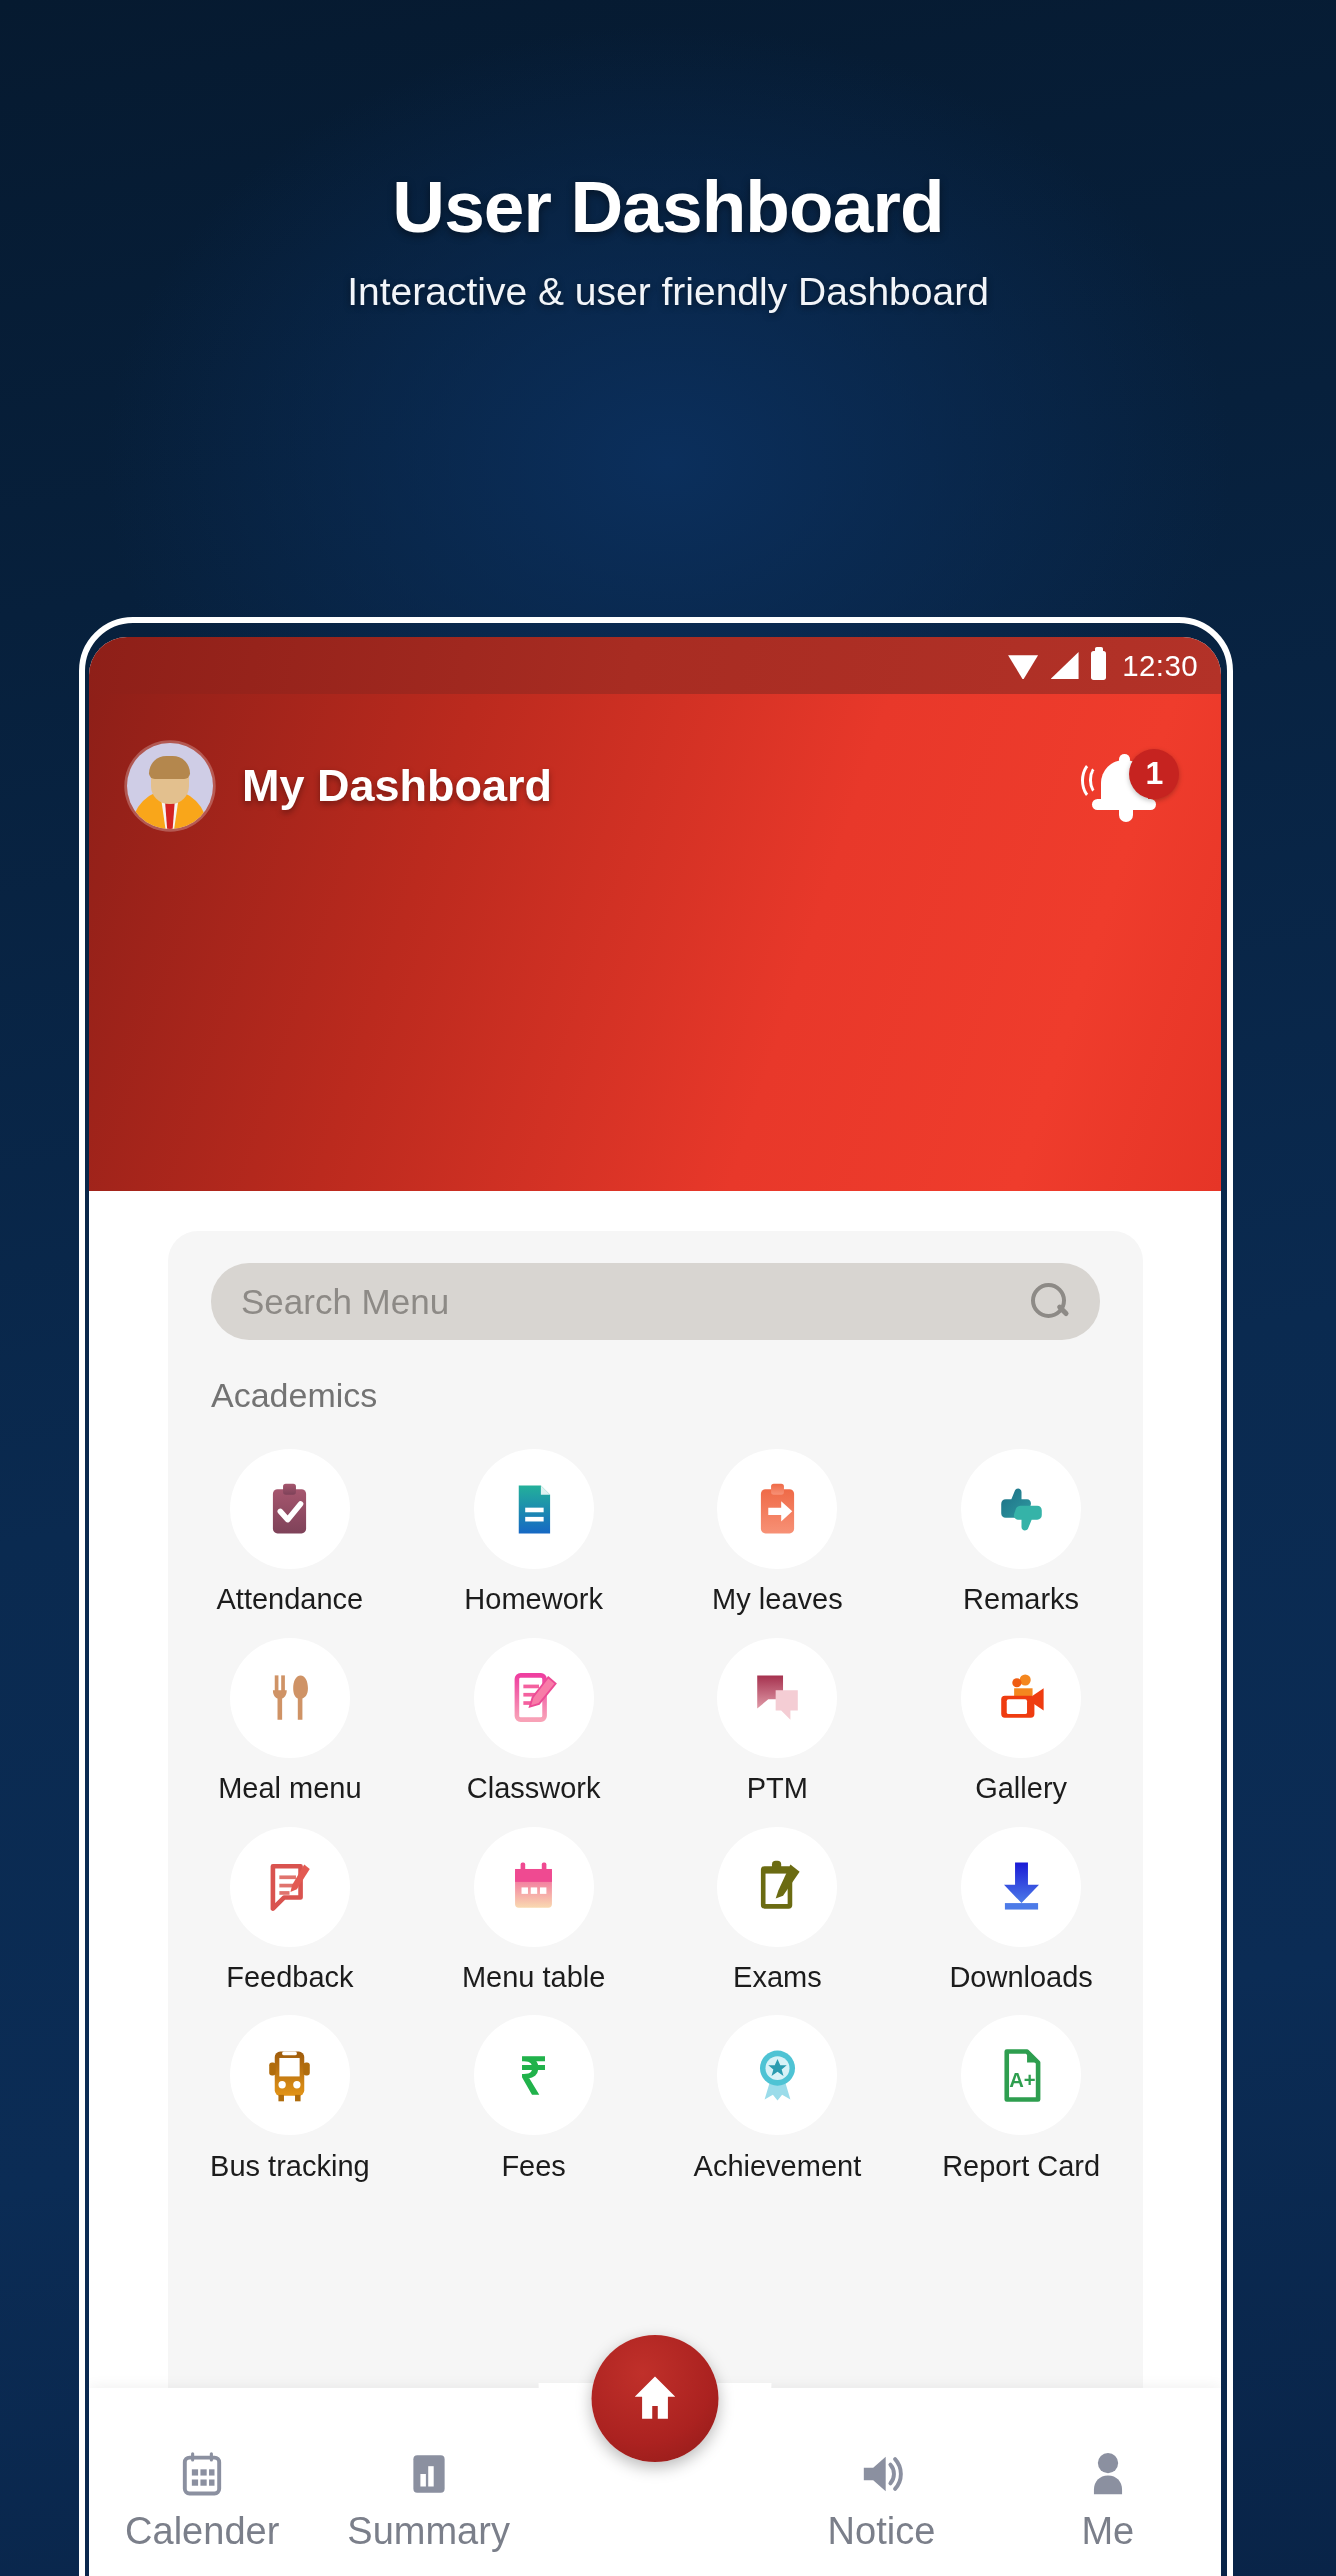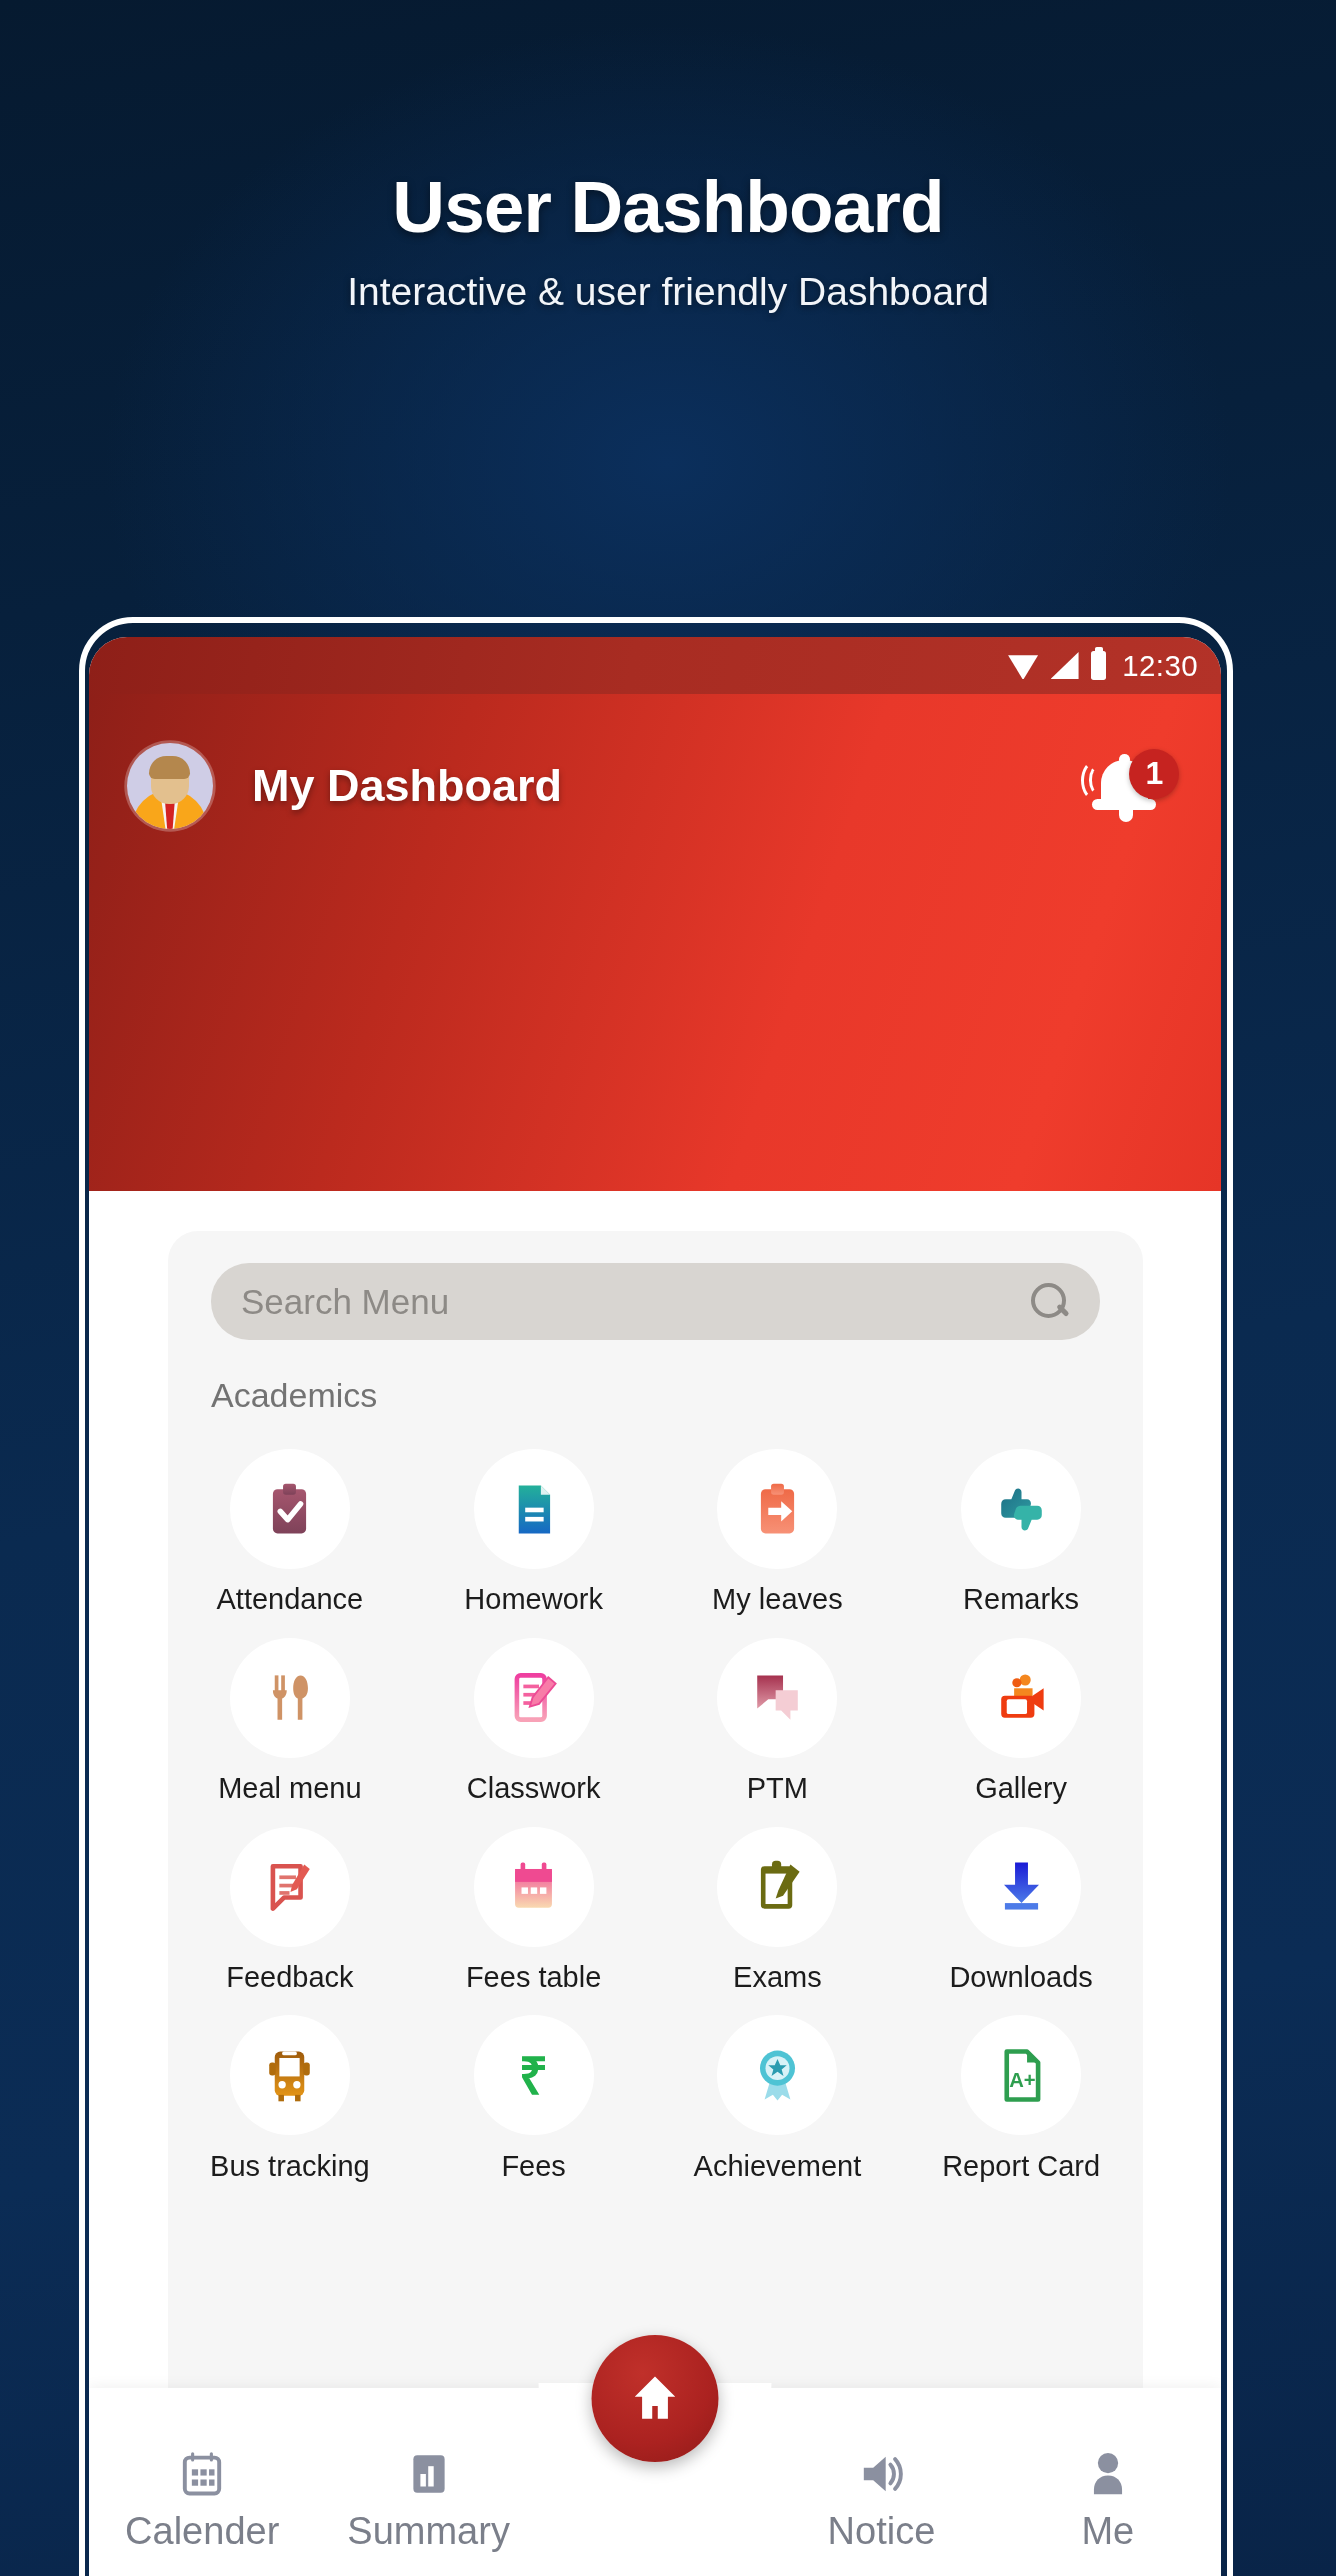--- a/index.html
+++ b/index.html
@@ -61,21 +61,21 @@
   .sb-battery { width:15px; height:29px; background:#fff; border-radius:2.7px; position:relative; }
   .sb-battery::before { content:""; position:absolute; top:-4.5px; left:3.6px; width:8px; height:4.5px; background:#fff; border-radius:1.8px 1.8px 0 0; }
   .sb-time { color:#fff; font-size:29.5px; font-weight:normal; margin-left:3.6px; letter-spacing:0.4px; }
 
   
   .app-header {
     position:relative;
     height:497px;
     background:linear-gradient(108deg,#8e1f18 0%, #bb2a1e 30%, #e8382a 62%, #ef3c2c 84%, #e63527 100%);
   }
-  .header-row { display:flex; align-items:center; padding:41px 38px 0 38px; height:143px;gap:10px; }
+  .header-row { display:flex; align-items:center; padding:41px 38px 0 38px; height:143px; }
   .avatar {
     width:86px; height:86px; border-radius:50%;
     background:#cfcde6; overflow:hidden; position:relative; flex:0 0 auto;
     box-shadow:0 0 0 2.7px rgba(255,255,255,.25);
   }
   .av-jacket { position:absolute; bottom:0; left:5.4px; width:75px; height:39px;
     background:#f9a61a; border-radius:39px 39px 0 0; }
   .av-shirt { position:absolute; bottom:0; left:33px; width:19.7px; height:38px; background:#f6f4f2;
     clip-path:polygon(0 0,100% 0,72% 100%,28% 100%); }
   .av-tie { position:absolute; bottom:0; left:38px; width:9.8px; height:34px; background:#d32222;
@@ -371,21 +371,21 @@
               <rect x="41" y="6" width="5" height="10" rx="2" fill="#ef4a91"></rect>
               <rect x="12" y="13" width="40" height="42" rx="4" fill="url(#g10)"></rect>
               <rect x="12" y="13" width="40" height="14" fill="#ef4a91"></rect>
               <g fill="#fff">
                   <rect x="19" y="33" width="7" height="7"></rect>
                   <rect x="29" y="33" width="7" height="7"></rect>
                   <rect x="39" y="33" width="7" height="7"></rect>
                 </g>
             </svg>
           </div>
-          <div class="tile-label">Fees table</div>
+          <div class="tile-label">Menu table</div>
         </div>
 
         <div class="tile">
           <div class="tile-circle">
             <svg class="glyph" viewBox="0 0 64 64">
               <rect x="14" y="10" width="34" height="46" rx="4" fill="#6b6b12"></rect>
               <rect x="19" y="18" width="24" height="33" fill="#fff"></rect>
               <rect x="26" y="4" width="10" height="11" rx="4" fill="#6b6b12"></rect>
               <path d="M46 8l10 8-18 26-8 3 3-9z" fill="#6b6b12"></path>
             </svg>

